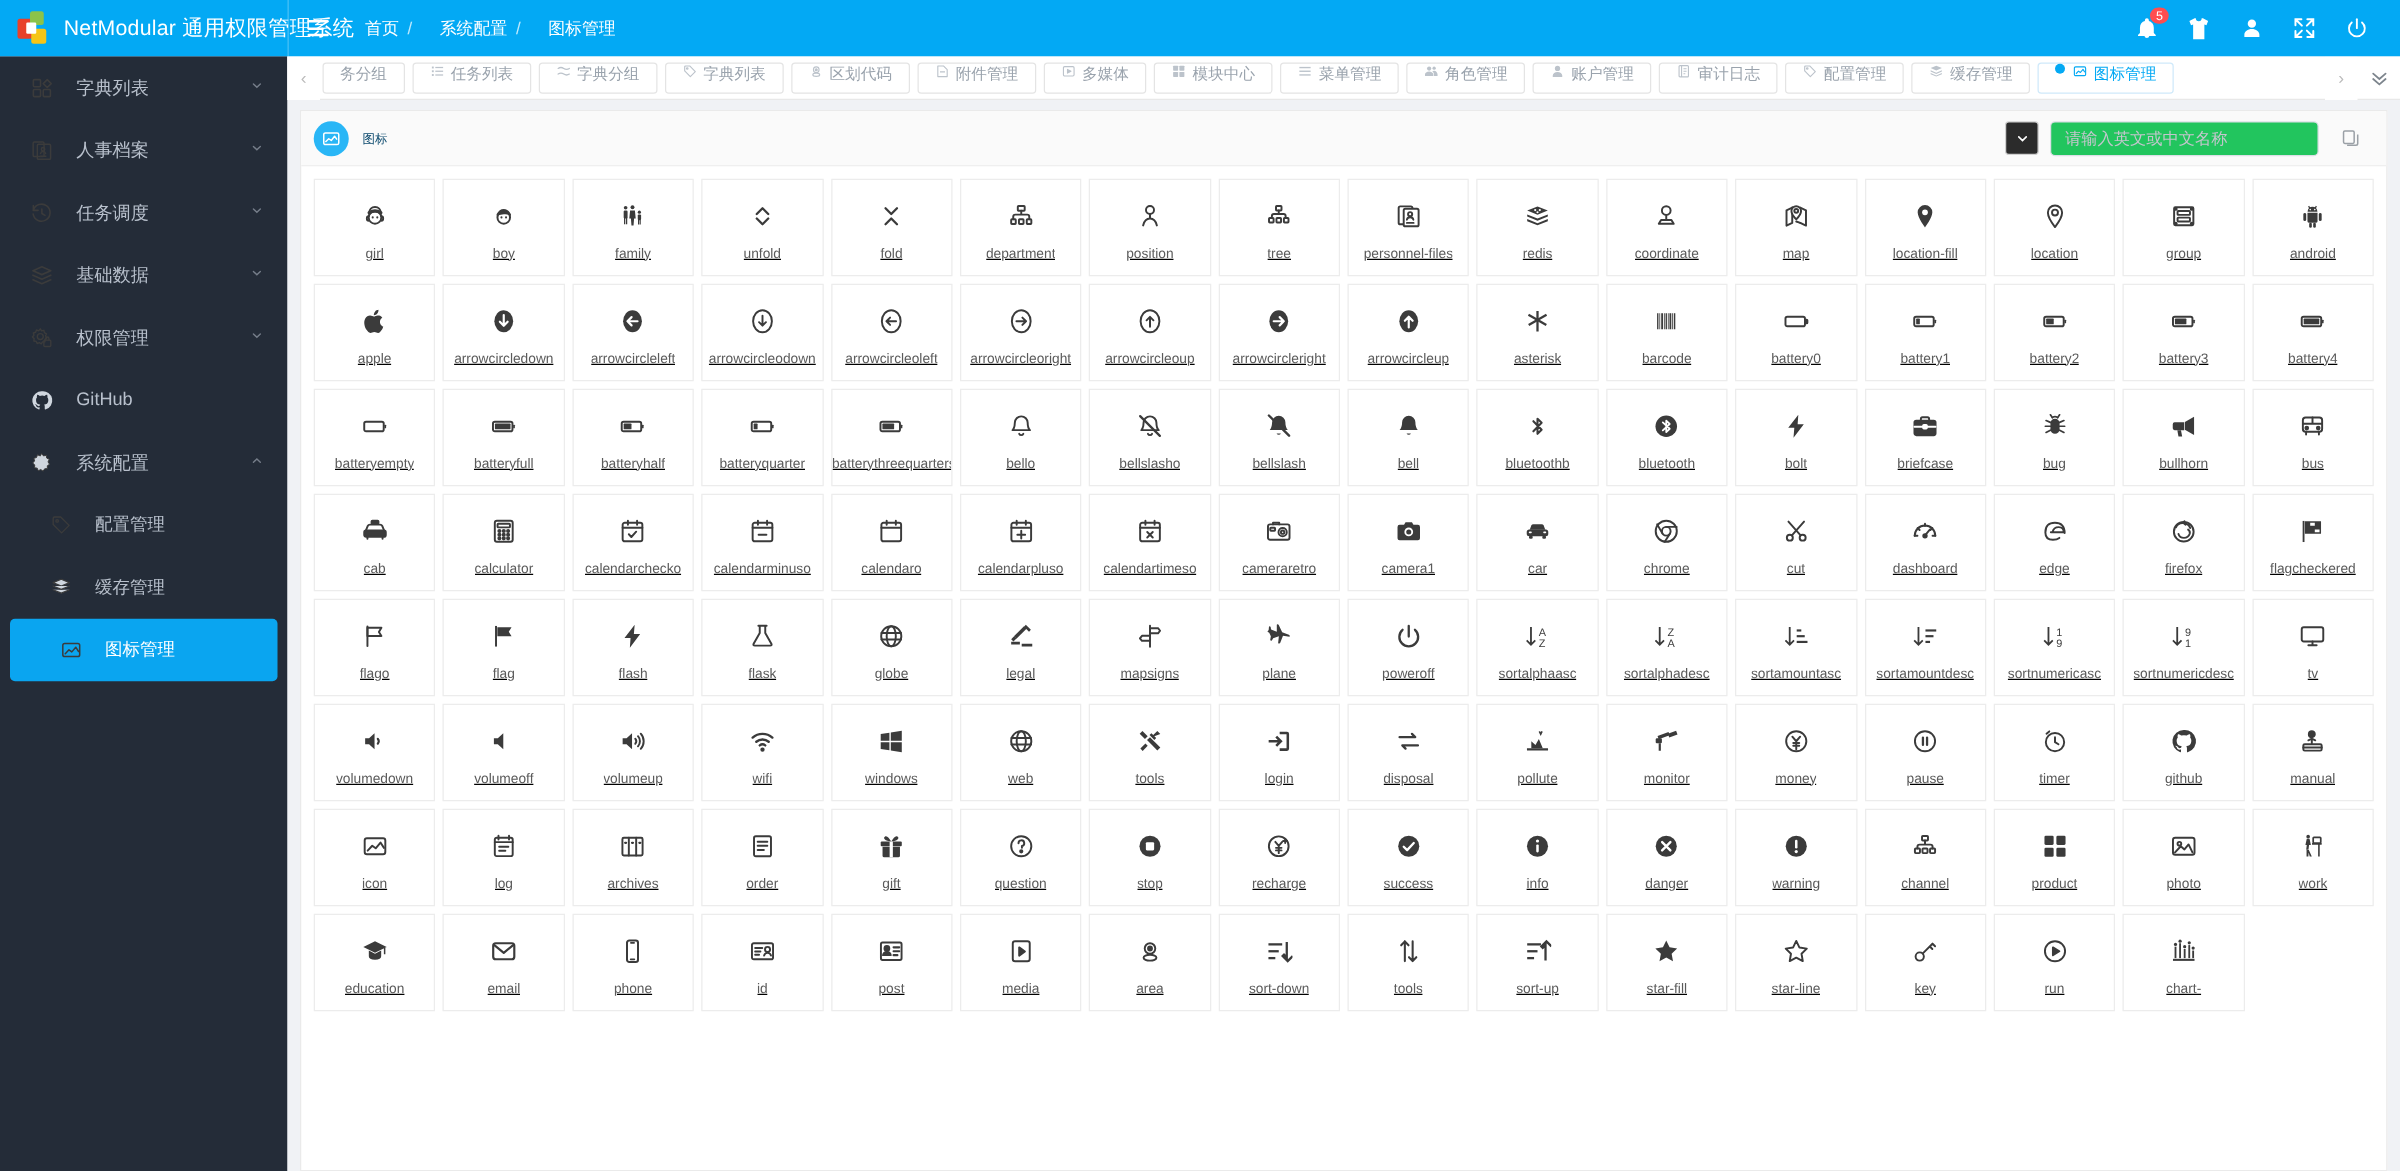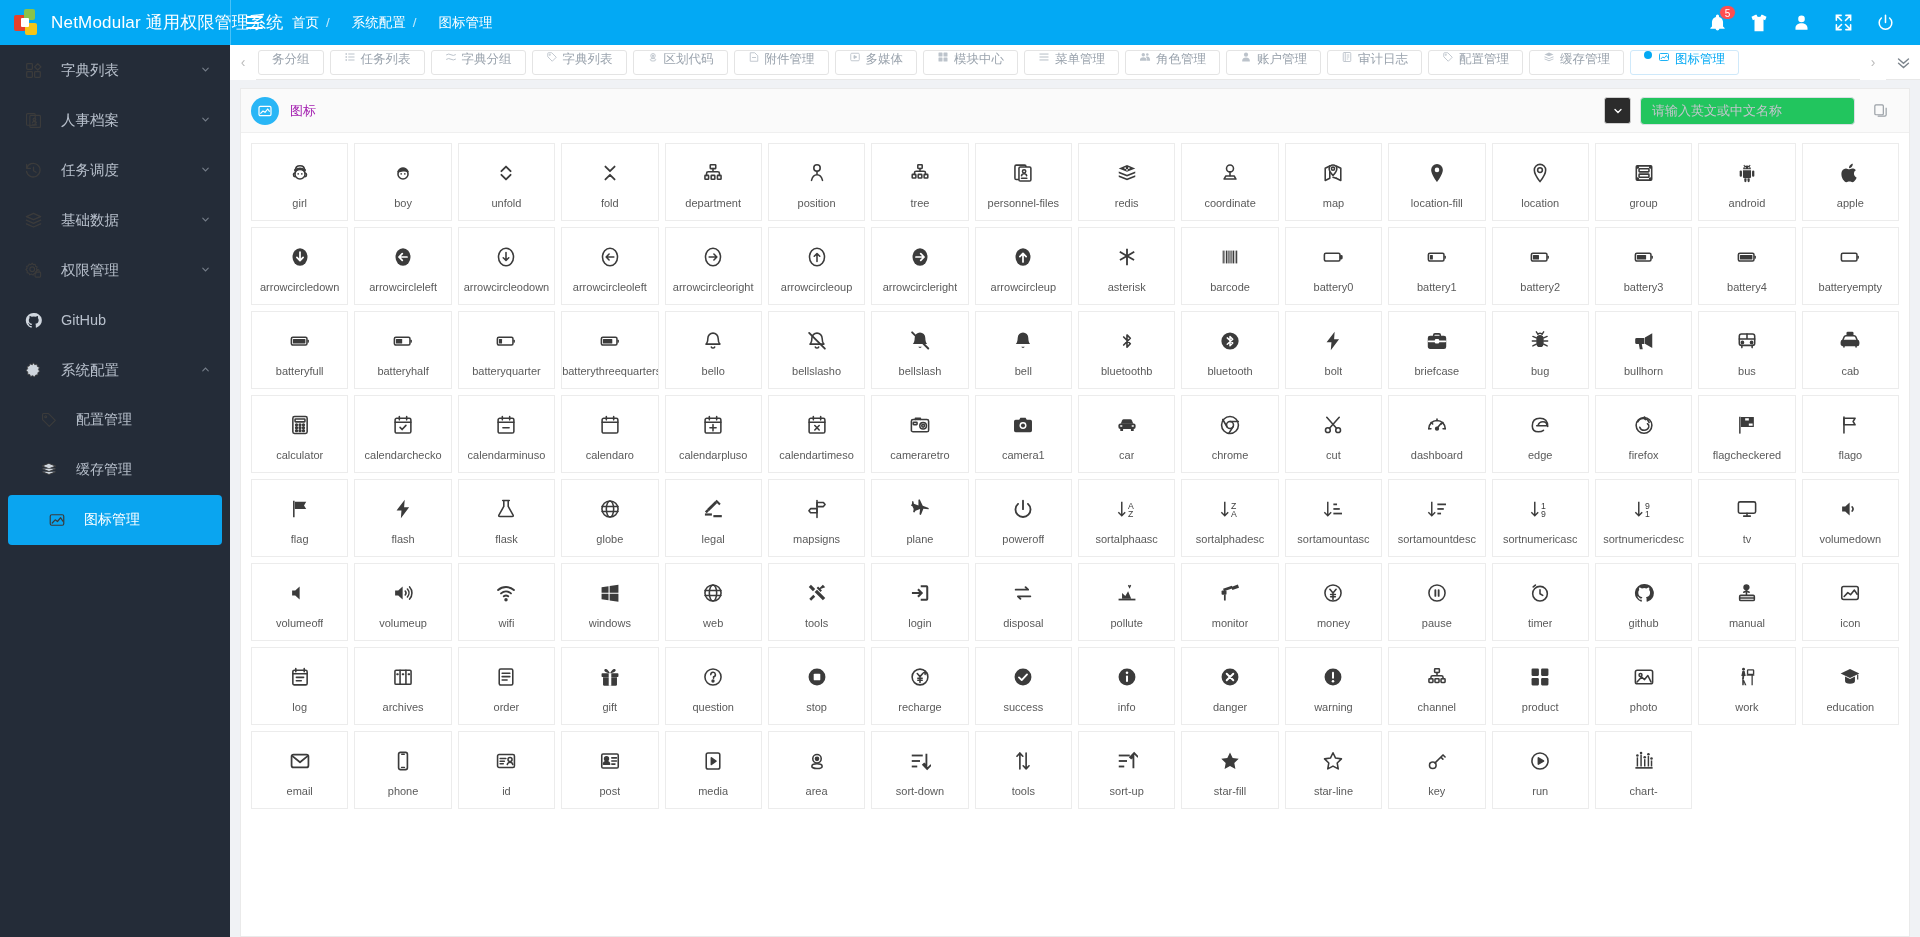--- a/index.html
+++ b/index.html
@@ -160,21 +160,21 @@
     padding: 0 12px 0 10px;
     background: #fafafa;
     border-bottom: 1px solid #efefef;
   }
   .card-head-icon {
     width: 28px; height: 28px; border-radius: 50%;
     background: #29b6f6; color: #fff;
     display: flex; align-items: center; justify-content: center;
     flex: 0 0 28px; margin-right: 11px;
   }
-  .card-title { font-size: 13px; color: #a21caf; }
+  .card-title { font-size: 10px; color: #0c4a6e; }
   .card-head-spacer { flex: 1 1 auto; }
   .sel-btn {
     width: 27px; height: 27px;
     border: 1px solid #d0d0d0; border-radius: 3px;
     background: #2b2b2b; color: #fff;
     display: flex; align-items: center; justify-content: center;
     cursor: pointer; margin-right: 9px;
   }
   .search-box {
     width: 215px; height: 28px;
@@ -195,20 +195,21 @@
     display: flex; align-items: center; justify-content: center;
     color: #9aa0a6; cursor: pointer;
   }
 
   
   .grid-scroll { flex: 1 1 auto; overflow: hidden; padding: 10px 10px 0 10px; min-height: 0; }
   .icon-grid {
     display: grid;
     grid-template-columns: repeat(16, 1fr);
     gap: 6px;
+    text-decoration: underline;
   }
   .icon-cell {
     border: 1px solid #ececec;
     background: #fff;
     height: 78px;
     display: flex; flex-direction: column;
     align-items: center; justify-content: center;
     cursor: pointer;
     overflow: hidden;
   }
@@ -614,20 +615,37 @@
                     <circle cx="12" cy="13" r="5.5"></circle>
                     <path d="M6.6 10.5q2-4 5.4-4t5.4 4q-2.6-1.4-5.4-1t-5.4 1z" fill="#3b3b3b"></path>
                     <circle cx="10" cy="13" r=".9" fill="#3b3b3b" stroke="none"></circle>
                     <circle cx="14" cy="13" r=".9" fill="#3b3b3b" stroke="none"></circle>
                   </svg>
                 </span>
                 <span class="cap">boy</span>
               </div>
               <div class="icon-cell">
                 <span class="glyph">
+                  <svg width="22" height="22" viewBox="0 0 24 24" fill="#3b3b3b">
+                    <circle cx="6" cy="4.6" r="1.6"></circle>
+                    <rect x="4.3" y="7" width="3.4" height="7" rx="1"></rect>
+                    <rect x="4.6" y="13" width="1.1" height="6"></rect>
+                    <rect x="6.3" y="13" width="1.1" height="6"></rect>
+                    <circle cx="12" cy="4.2" r="1.7"></circle>
+                    <path d="M9.9 7h4.2l.7 7h-1.4l-.5 6h-1.8l-.5-6H9.2z"></path>
+                    <circle cx="18" cy="8.4" r="1.4"></circle>
+                    <rect x="16.6" y="10.4" width="2.9" height="5" rx=".9"></rect>
+                    <rect x="16.8" y="14.6" width="1" height="4.6"></rect>
+                    <rect x="18.2" y="14.6" width="1" height="4.6"></rect>
+                  </svg>
+                </span>
+                <span class="cap">family</span>
+              </div>
+              <div class="icon-cell">
+                <span class="glyph">
                   <svg width="22" height="22" viewBox="0 0 24 24" fill="none" stroke="#3b3b3b" stroke-width="2" stroke-linecap="round" stroke-linejoin="round">
                     <path d="M7 10l5-5 5 5M7 14l5 5 5-5"></path>
                   </svg>
                 </span>
                 <span class="cap">unfold</span>
               </div>
               <div class="icon-cell">
                 <span class="glyph">
                   <svg width="22" height="22" viewBox="0 0 24 24" fill="none" stroke="#3b3b3b" stroke-width="2" stroke-linecap="round" stroke-linejoin="round">
                     <path d="M7 5l5 5 5-5M7 19l5-5 5 5"></path>

